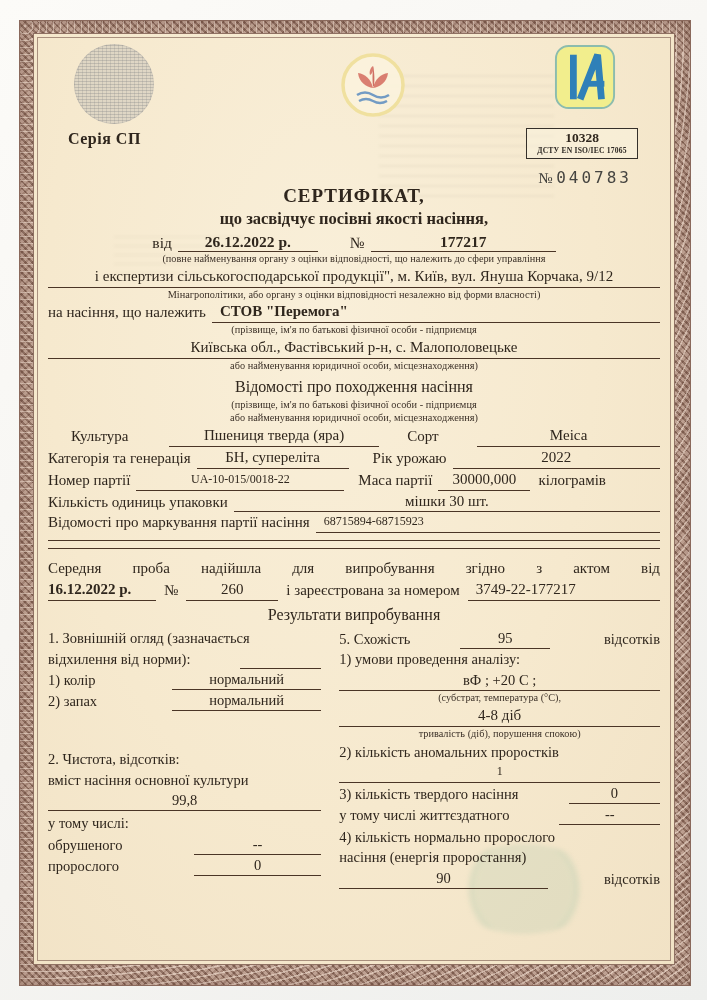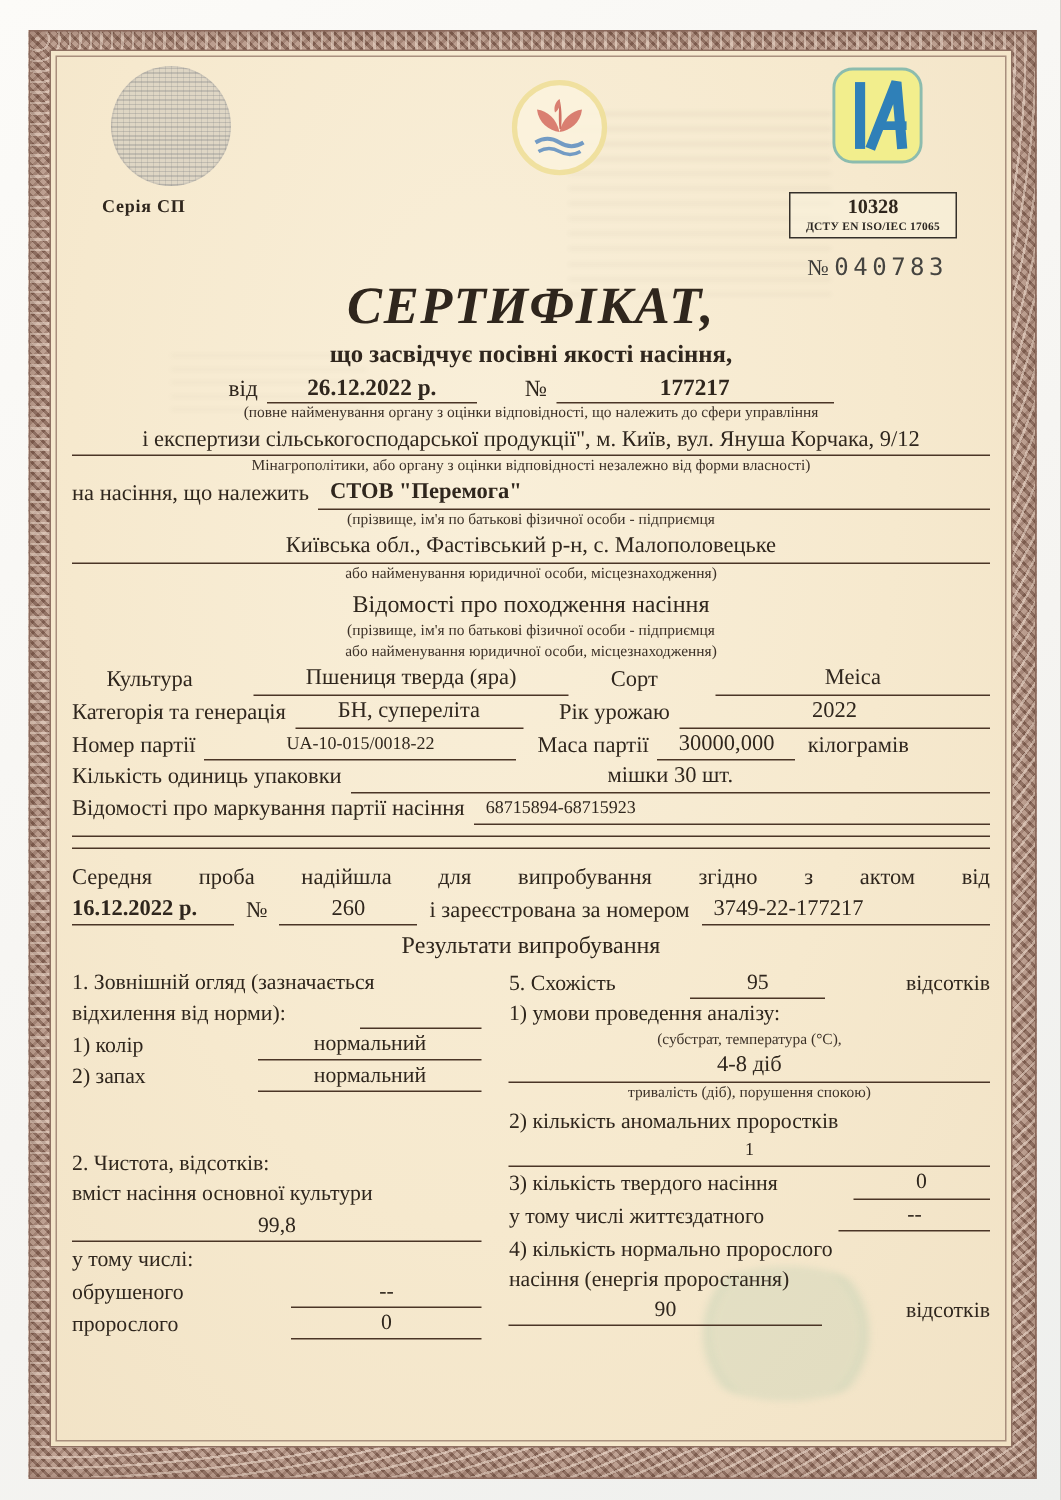--- a/index.html
+++ b/index.html
@@ -34,32 +34,32 @@
       filter:blur(2px);}
 
   
   .hdr{position:relative;height:148px;}
   .stamp{position:absolute;left:26px;top:10px;width:80px;height:80px;border-radius:50%;
     background:
       repeating-linear-gradient(0deg, rgba(85,92,104,.30) 0 1px, transparent 1px 3px),
       repeating-linear-gradient(90deg, rgba(85,92,104,.20) 0 1px, transparent 1px 4px),
       radial-gradient(circle, rgba(140,146,158,.30) 0 68%, rgba(120,126,140,.45) 70%, transparent 74%);
     filter:blur(.4px);opacity:.75;}
-  .series{position:absolute;left:20px;top:96px;font-weight:bold;font-size:12px;letter-spacing:.5px;font-family:Liberation Serif, serif;}
+  .series{position:absolute;left:20px;top:96px;font-weight:bold;font-size:16px;letter-spacing:.5px;font-family:Liberation Serif, serif;}
   .sprout{position:absolute;left:292px;top:18px;}
   .naau{position:absolute;right:44px;top:10px;}
   .accred{position:absolute;right:22px;top:94px;width:106px;border:1.5px solid #35302a;
     text-align:center;padding:2px 2px 3px 2px;background:rgba(250,243,224,.5);}
   .accred .num{font-weight:bold;font-size:13.5px;line-height:1.1;}
   .accred .std{font-size:7.6px;letter-spacing:.2px;line-height:1.2;font-weight:bold;color:#2c2722;}
   .blankno{position:absolute;right:28px;top:134px;font-size:15px;color:#3c3b38;white-space:nowrap;}
   .blankno .digits{font-family:"DejaVu Sans Mono", monospace;font-size:16px;letter-spacing:3px;color:#454440;}
 
   
-  .t-main{text-align:center;font-weight:bold;font-size:35px;letter-spacing:1px;line-height:1.05;margin-top:4px;font-style:italic;}
+  .t-main{text-align:center;font-weight:bold;font-size:19px;letter-spacing:1px;line-height:1.05;margin-top:4px;}
   .t-sub{text-align:center;font-weight:bold;font-size:16.5px;margin-top:3px;}
   .t-date{display:flex;justify-content:center;align-items:flex-end;font-size:15.5px;margin-top:4px;gap:6px;}
   .t-date .u{font-weight:bold;}
 
   
   .row{display:flex;align-items:flex-end;font-size:15px;line-height:1.32;margin-top:1px;}
   .u{border-bottom:1px solid #4a3526;}
   .fill{flex:1;border-bottom:1px solid #4a3526;text-align:center;min-height:17px;}
   .fill.left{text-align:left;padding-left:8px;}
   .note{text-align:center;font-size:10.3px;color:#3c3128;line-height:1.25;margin-top:1px;}
@@ -231,20 +231,23 @@
           </div>
         </div>
 
         <div class="col-r">
           <div class="row" style="margin-top:0;">
             <span class="lbl">5. Схожість</span>
             <span class="fill">95</span>
             <span class="lbl" style="padding-left:10px;padding-right:0;">відсотків</span>
           </div>
           <div style="font-size:14.5px;line-height:1.4;">1) умови проведення аналізу:</div>
+          <div class="row">
+            <span class="fill">вФ ; +20 С ;</span>
+          </div>
           <div class="note">(субстрат, температура (°С),</div>
           <div class="row">
             <span class="fill" style="font-size:15px;">4-8 діб</span>
           </div>
           <div class="note">тривалість (діб), порушення спокою)</div>
           <div style="font-size:14.5px;line-height:1.4;margin-top:2px;">2) кількість аномальних проростків</div>
           <div class="row">
             <span class="fill sm">1</span>
           </div>
           <div class="row">

